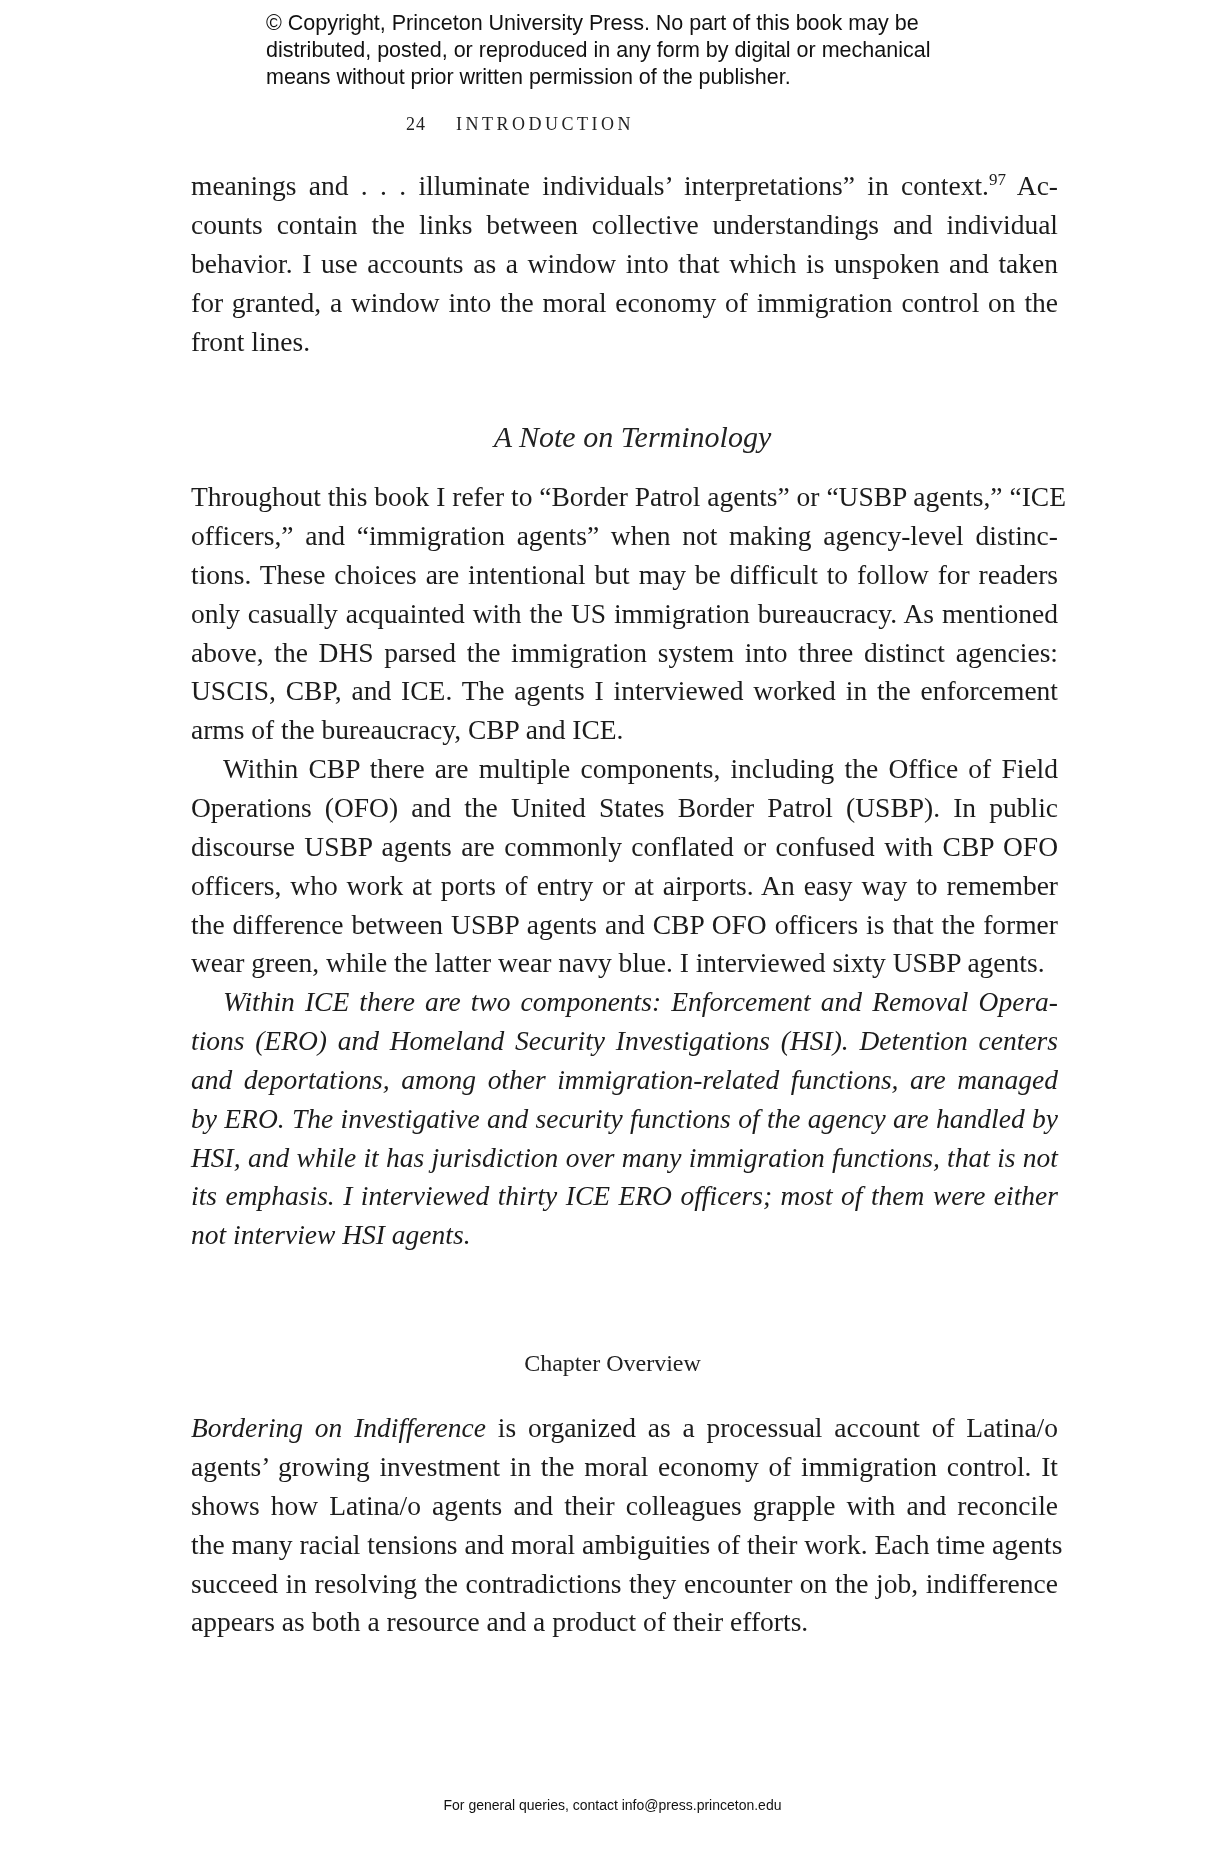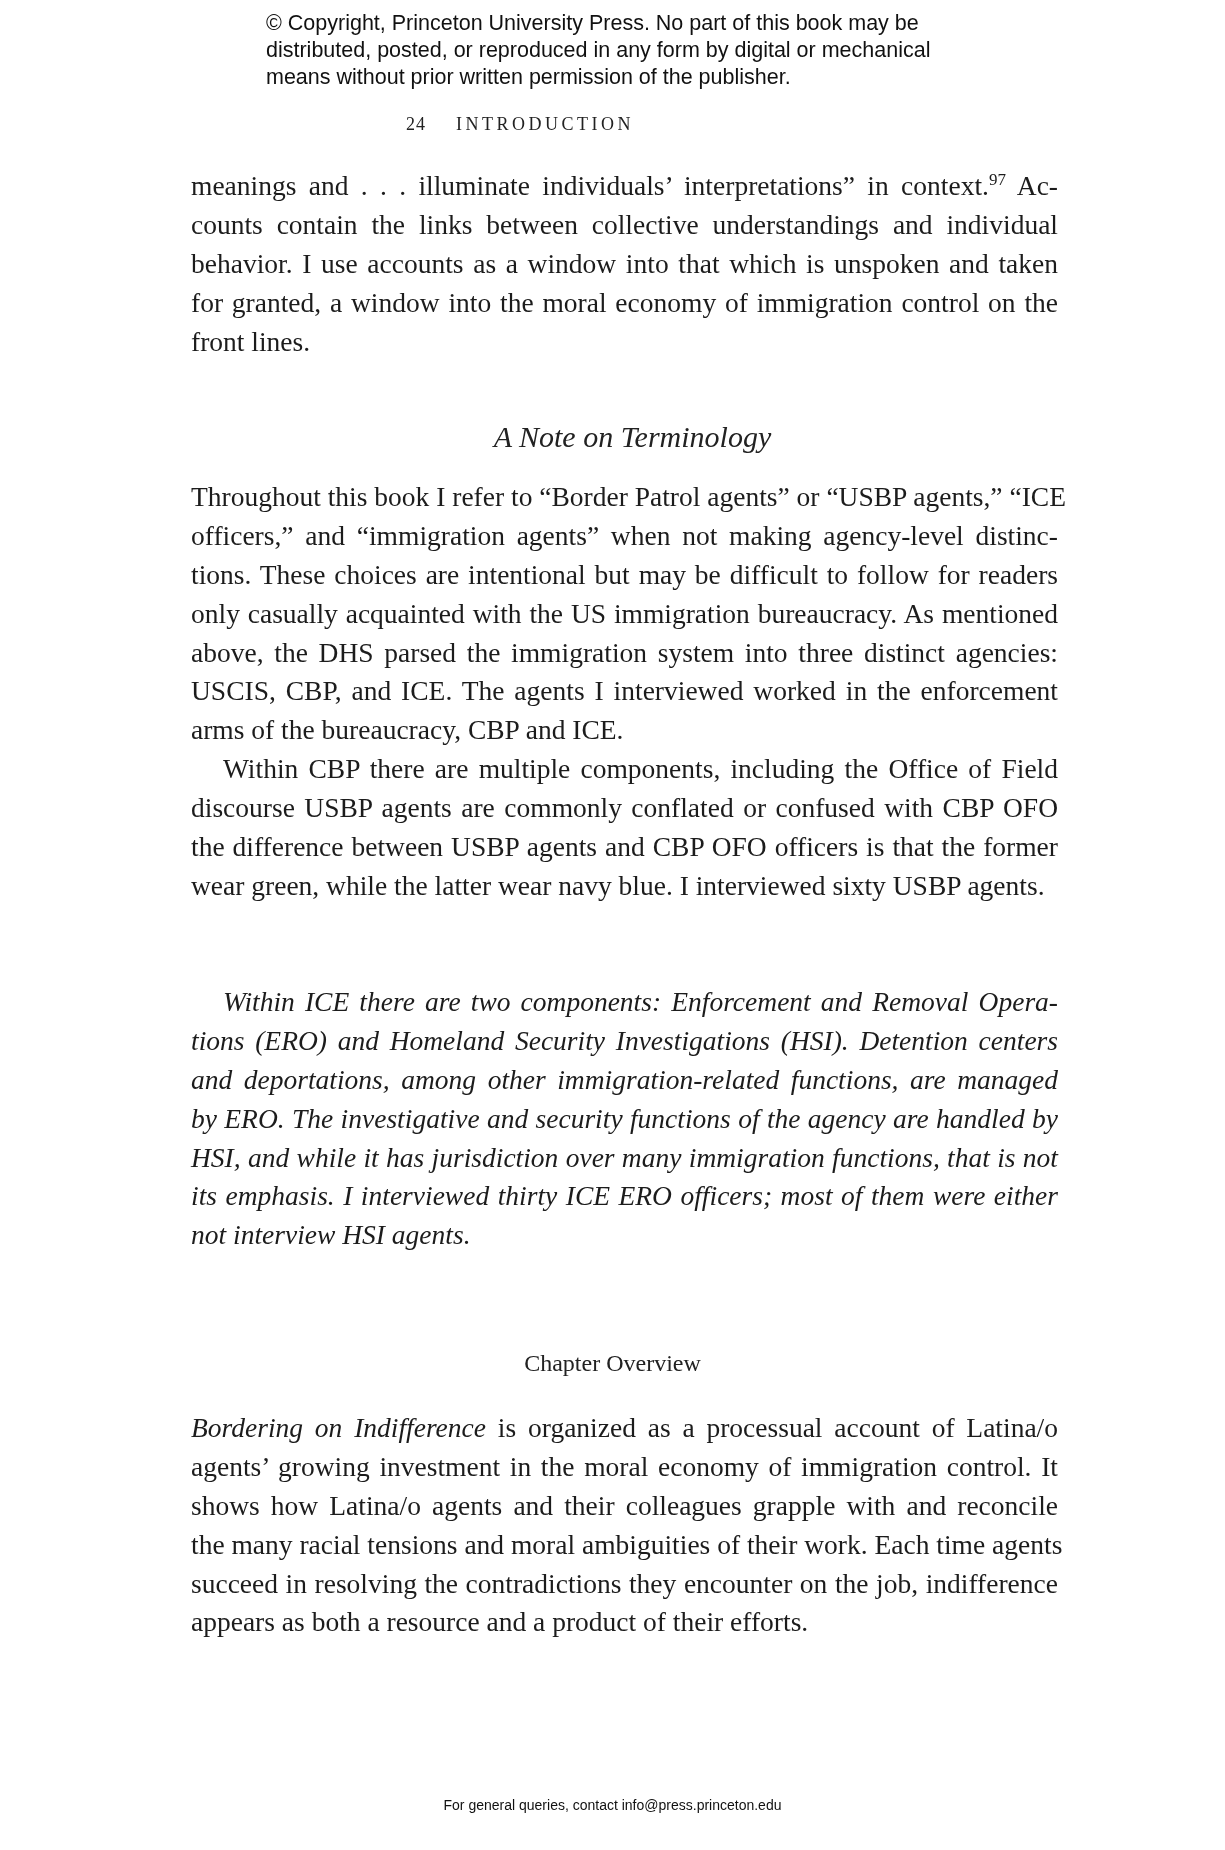--- a/index.html
+++ b/index.html
@@ -63,21 +63,23 @@
   <span class="ln">officers,” and “immigration agents” when not making agency-level distinc-</span>
   <span class="ln">tions. These choices are intentional but may be difficult to follow for readers</span>
   <span class="ln">only casually acquainted with the US immigration bureaucracy. As mentioned</span>
   <span class="ln">above, the DHS parsed the immigration system into three distinct agencies:</span>
   <span class="ln">USCIS, CBP, and ICE. The agents I interviewed worked in the enforcement</span>
   <span class="ln last">arms of the bureaucracy, CBP and ICE.</span>
 </div>
 
 <div class="body-text" style="top:750px;">
   <span class="ln indent">Within CBP there are multiple components, including the Office of Field</span>
+  <span class="ln">Operations (OFO) and the United States Border Patrol (USBP). In public</span>
   <span class="ln">discourse USBP agents are commonly conflated or confused with CBP OFO</span>
+  <span class="ln">officers, who work at ports of entry or at airports. An easy way to remember</span>
   <span class="ln">the difference between USBP agents and CBP OFO officers is that the former</span>
   <span class="ln last">wear green, while the latter wear navy blue. I interviewed sixty USBP agents.</span>
 </div>
 
 <div class="body-text" style="top:983px;font-style:italic;">
   <span class="ln indent">Within ICE there are two components: Enforcement and Removal Opera-</span>
   <span class="ln">tions (ERO) and Homeland Security Investigations (HSI). Detention centers</span>
   <span class="ln">and deportations, among other immigration-related functions, are managed</span>
   <span class="ln">by ERO. The investigative and security functions of the agency are handled by</span>
   <span class="ln">HSI, and while it has jurisdiction over many immigration functions, that is not</span>

